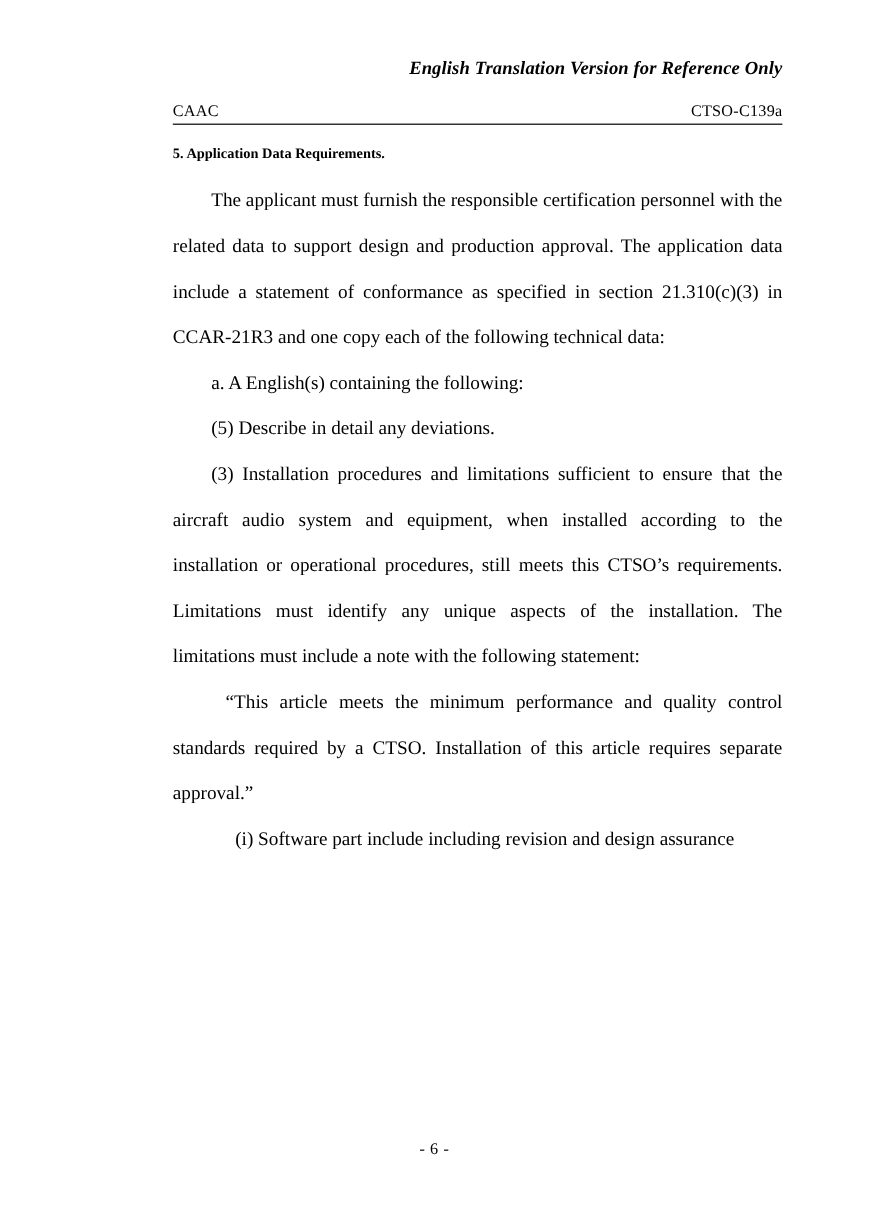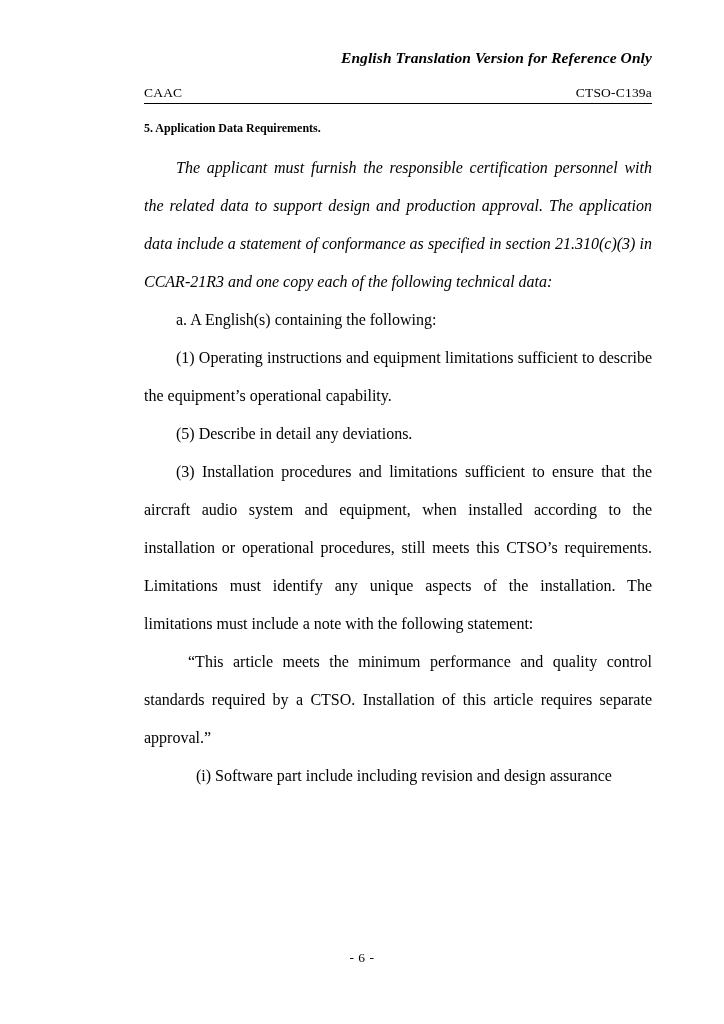--- a/index.html
+++ b/index.html
@@ -64,21 +64,20 @@
   p.body {
     font-size: 16px;
     line-height: 38px;
     margin: 0;
     text-align: justify;
     text-justify: inter-word;
     hyphens: none;
   }
   p.first {
     margin-top: 10px;
-    font-style: italic;
   }
   p.indent-1 { text-indent: 32px; }
   p.indent-2 { text-indent: 44px; }
   p.indent-3 { text-indent: 52px; }
   p.nojustify { text-align: left; }
 
   
   .footer {
     position: absolute;
     left: 0;
@@ -102,21 +101,20 @@
       <span class="header-left">CAAC</span>
       <span class="header-right">CTSO-C139a</span>
     </div>
 
     <div class="section-title">5. Application Data Requirements.</div>
 
     <p class="body first indent-1">The applicant must furnish the responsible certification personnel with the related data to support design and production approval. The application data include a statement of conformance as specified in section 21.310(c)(3) in CCAR-21R3 and one copy each of the following technical data:</p>
 
     <p class="body indent-1 nojustify">a. A English(s) containing the following:</p>
 
-    <p class="body indent-1">(1) Operating instructions and equipment limitations sufficient to describe the equipment’s operational capability.</p>
 
     <p class="body indent-1 nojustify">(5) Describe in detail any deviations.</p>
 
     <p class="body indent-1">(3) Installation procedures and limitations sufficient to ensure that the aircraft audio system and equipment, when installed according to the installation or operational procedures, still meets this CTSO’s requirements. Limitations must identify any unique aspects of the installation. The limitations must include a note with the following statement:</p>
 
     <p class="body indent-2">“This article meets the minimum performance and quality control standards required by a CTSO. Installation of this article requires separate approval.”</p>
 
 
     <p class="body indent-3 nojustify">(i) Software part include including revision and design assurance</p>
 

